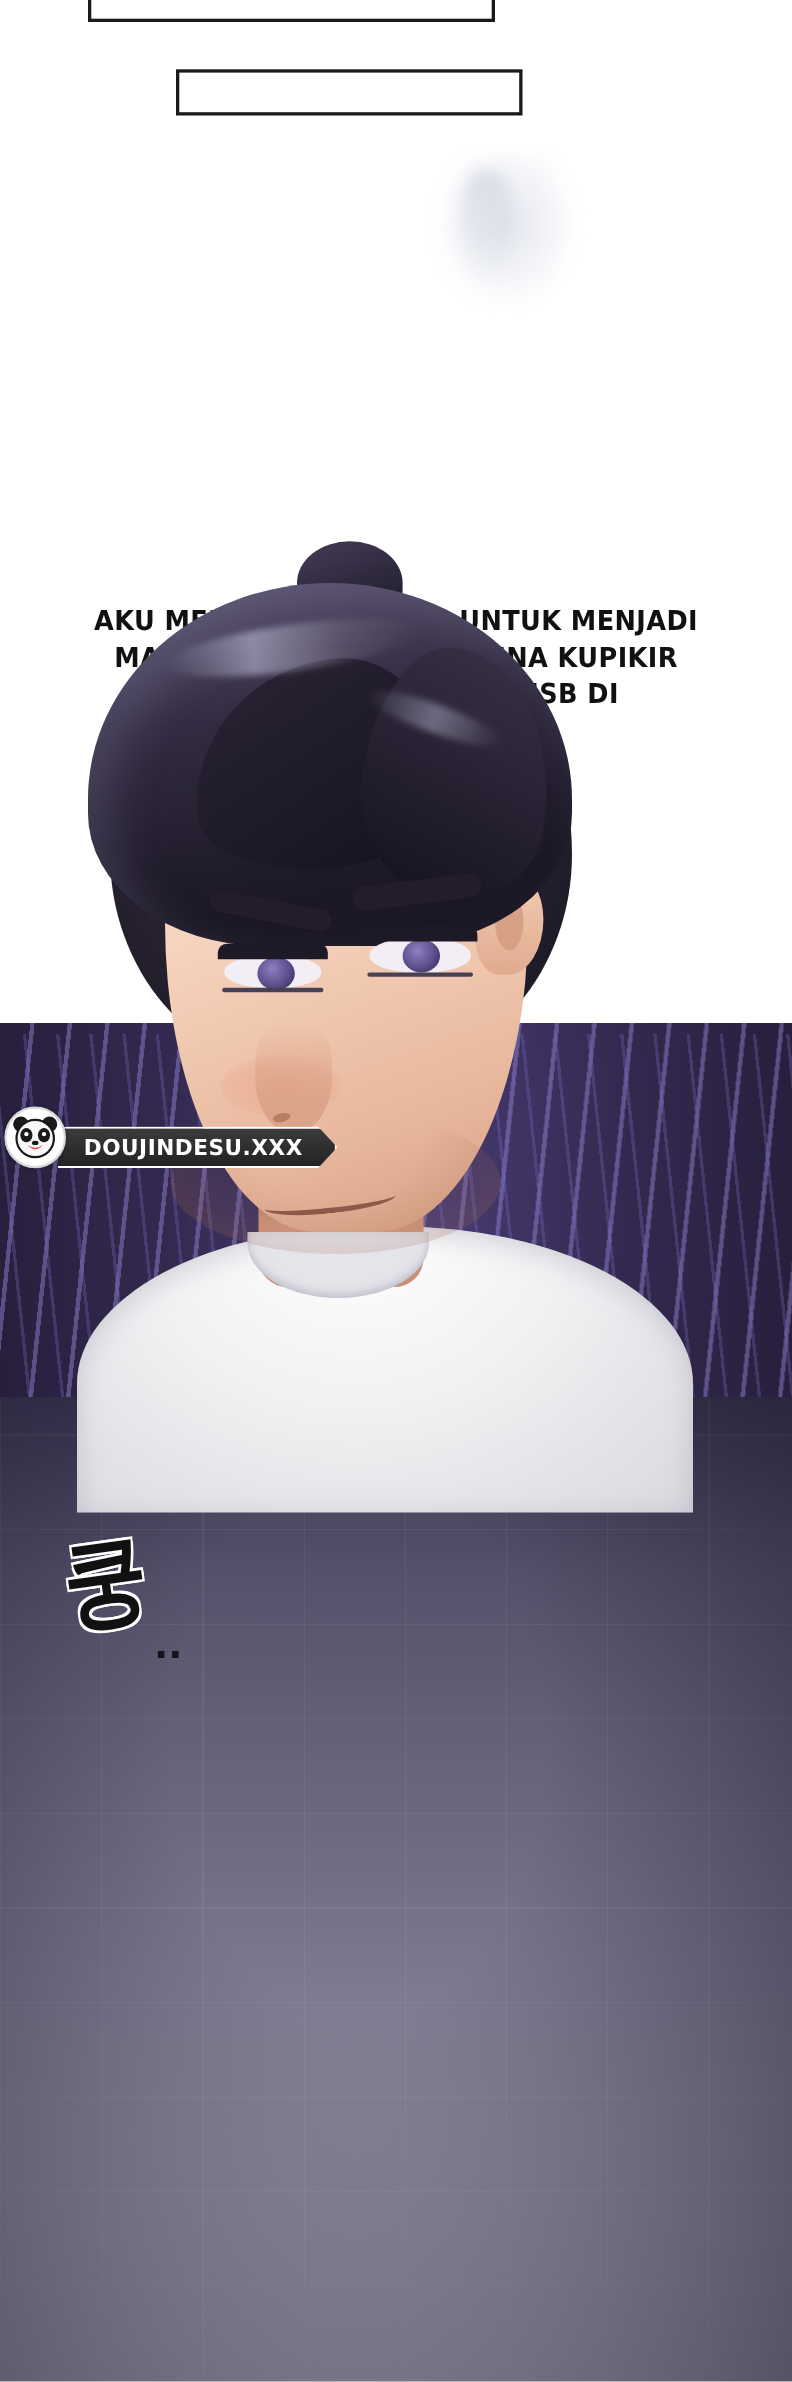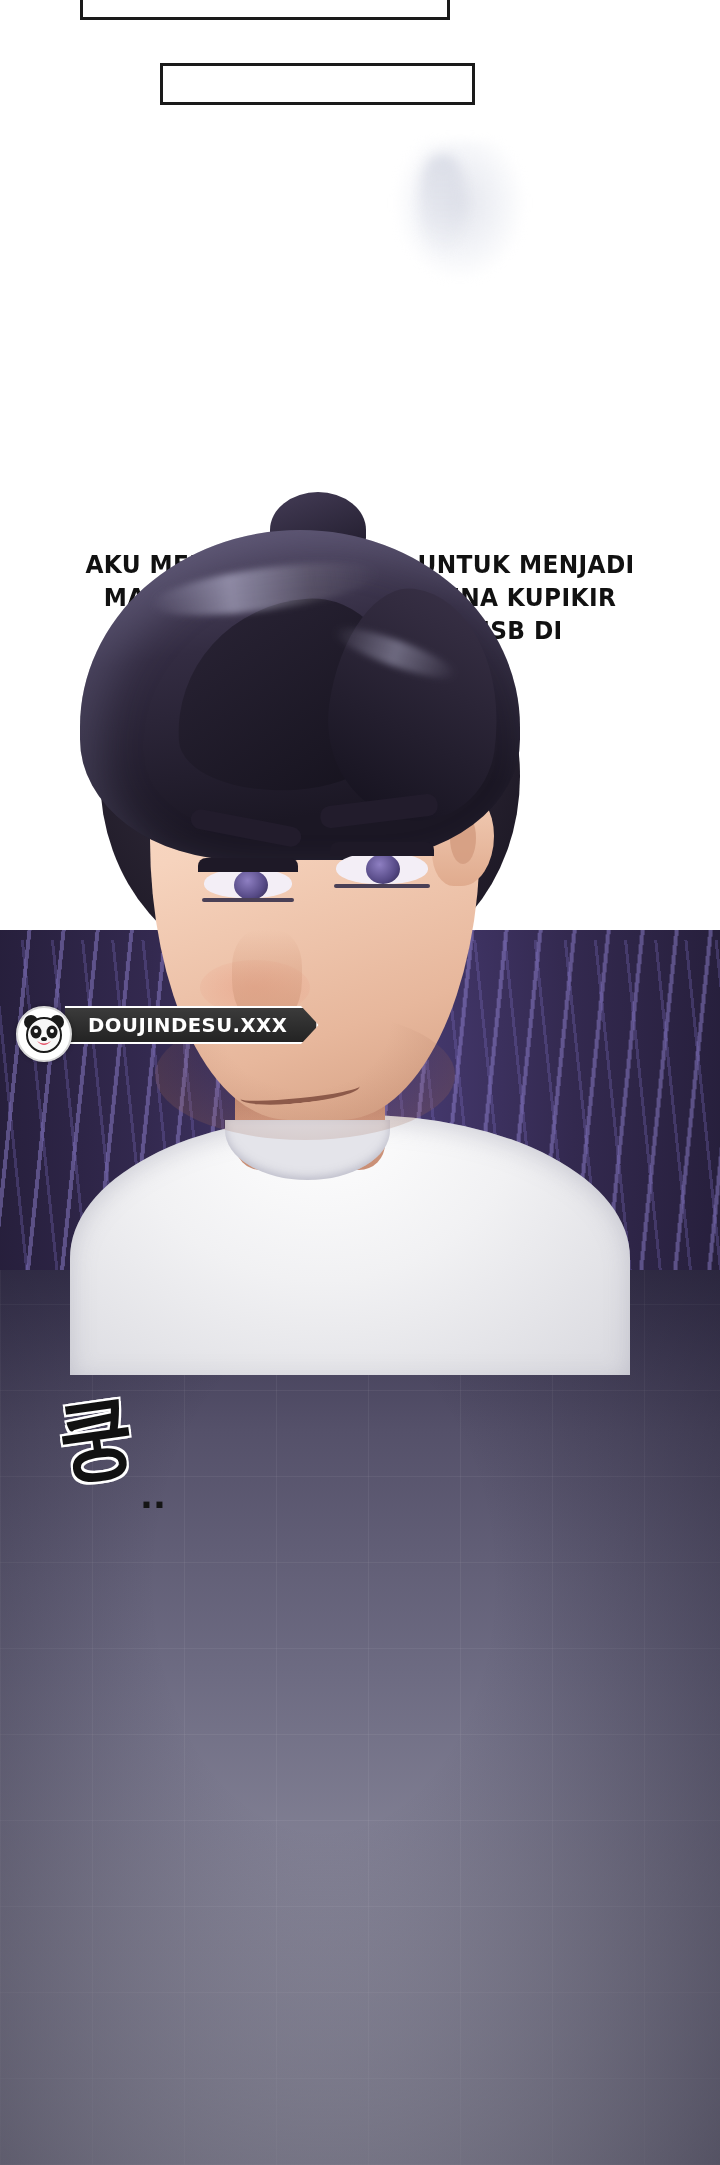--- a/index.html
+++ b/index.html
@@ -431,24 +431,24 @@
     top: 1476px;
     font-family: "DejaVu Sans", sans-serif;
     font-weight: 700;
     font-size: 34px;
     color: #151515;
   }
 
   
   .watermark {
     position: absolute;
-    left: 16px;
+    left: 4px;
     top: 1006px;
     display: flex;
-    align-items: flex-start;
+    align-items: flex-end;
     height: 56px;
   }
   .wm-badge {
     position: relative;
     width: 52px;
     height: 52px;
     border-radius: 50%;
     background: #ffffff;
     border: 2px solid #d8d8d8;
     display: flex;

